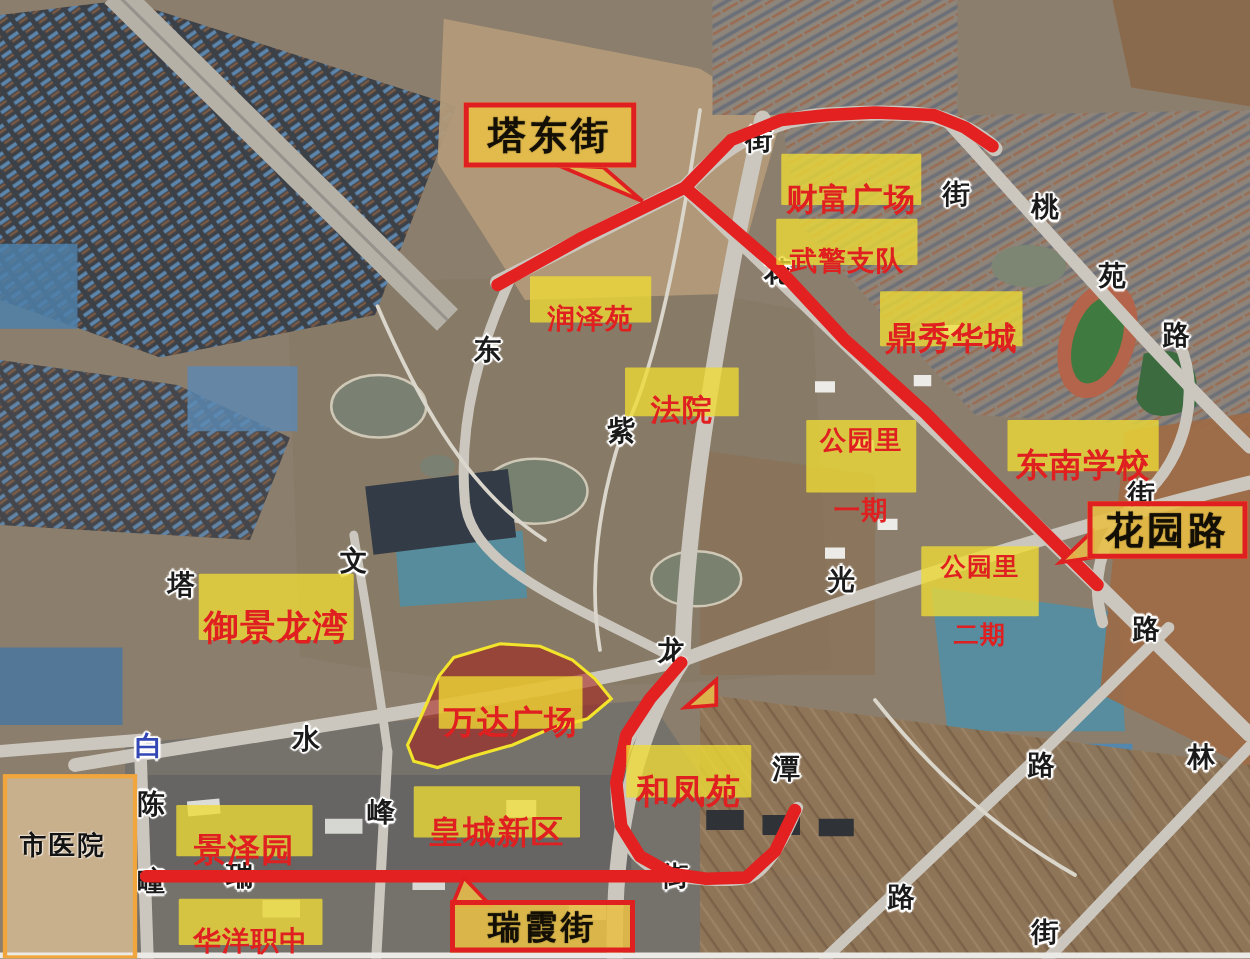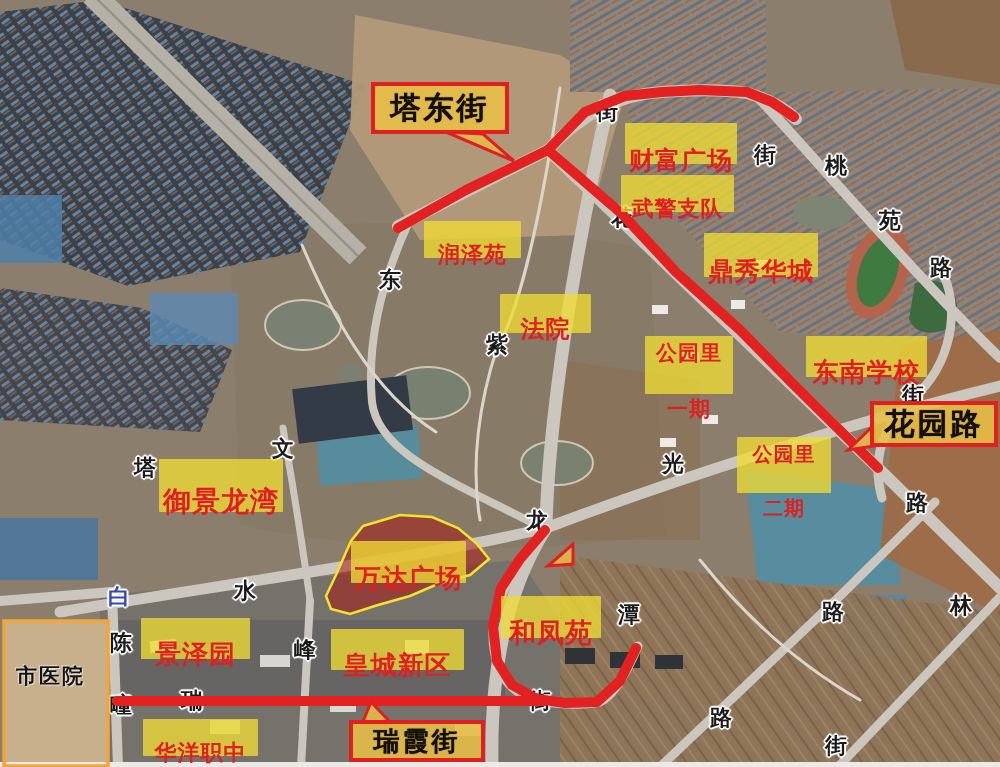--- a/index.html
+++ b/index.html
@@ -230,33 +230,33 @@
       </div>
       <div class="place-label" style="left: 351px; top: 541px; width: 115px; height: 42px;">
         <span style="font-size: 25.8px;">万达广场</span>
       </div>
       <div class="place-label" style="left: 501px; top: 596px; width: 100px; height: 42px;">
         <span style="font-size: 27px;">和凤苑</span>
       </div>
       <div class="place-label" style="left: 331px; top: 629px; width: 133px; height: 41px;">
         <span style="font-size: 26px;">皇城新区</span>
       </div>
-      <div class="place-label" style="left: 141px; top: 618px; width: 109px; height: 41px;">
+      <div class="place-label" style="left: 141px; top: 644px; width: 109px; height: 41px;">
         <span style="font-size: 26px;">景泽园</span>
       </div>
       <div class="place-label" style="left: 143px; top: 719px; width: 115px; height: 37px;">
         <span style="font-size: 22px;">华洋职中</span>
       </div>
     </div>
 
   <div id="callouts">
       <div class="callout-box" style="left: 371px; top: 82px; width: 138px; height: 52px;">
         <span style="font-size: 30px;">塔东街</span>
       </div>
       <div class="callout-box" style="left: 870px; top: 401px; width: 128px; height: 46px;">
         <span style="font-size: 30px;">花园路</span>
       </div>
-      <div class="callout-box" style="left: 349px; top: 720px; width: 136px; height: 42px;">
+      <div class="callout-box" style="left: 360px; top: 720px; width: 148px; height: 42px;">
         <span style="font-size: 26px;">瑞霞街</span>
       </div>
       <div class="zone-label" style="left: 16px; top: 662px;">市医院</div>
     </div>
 </div>
 
 </body></html>

